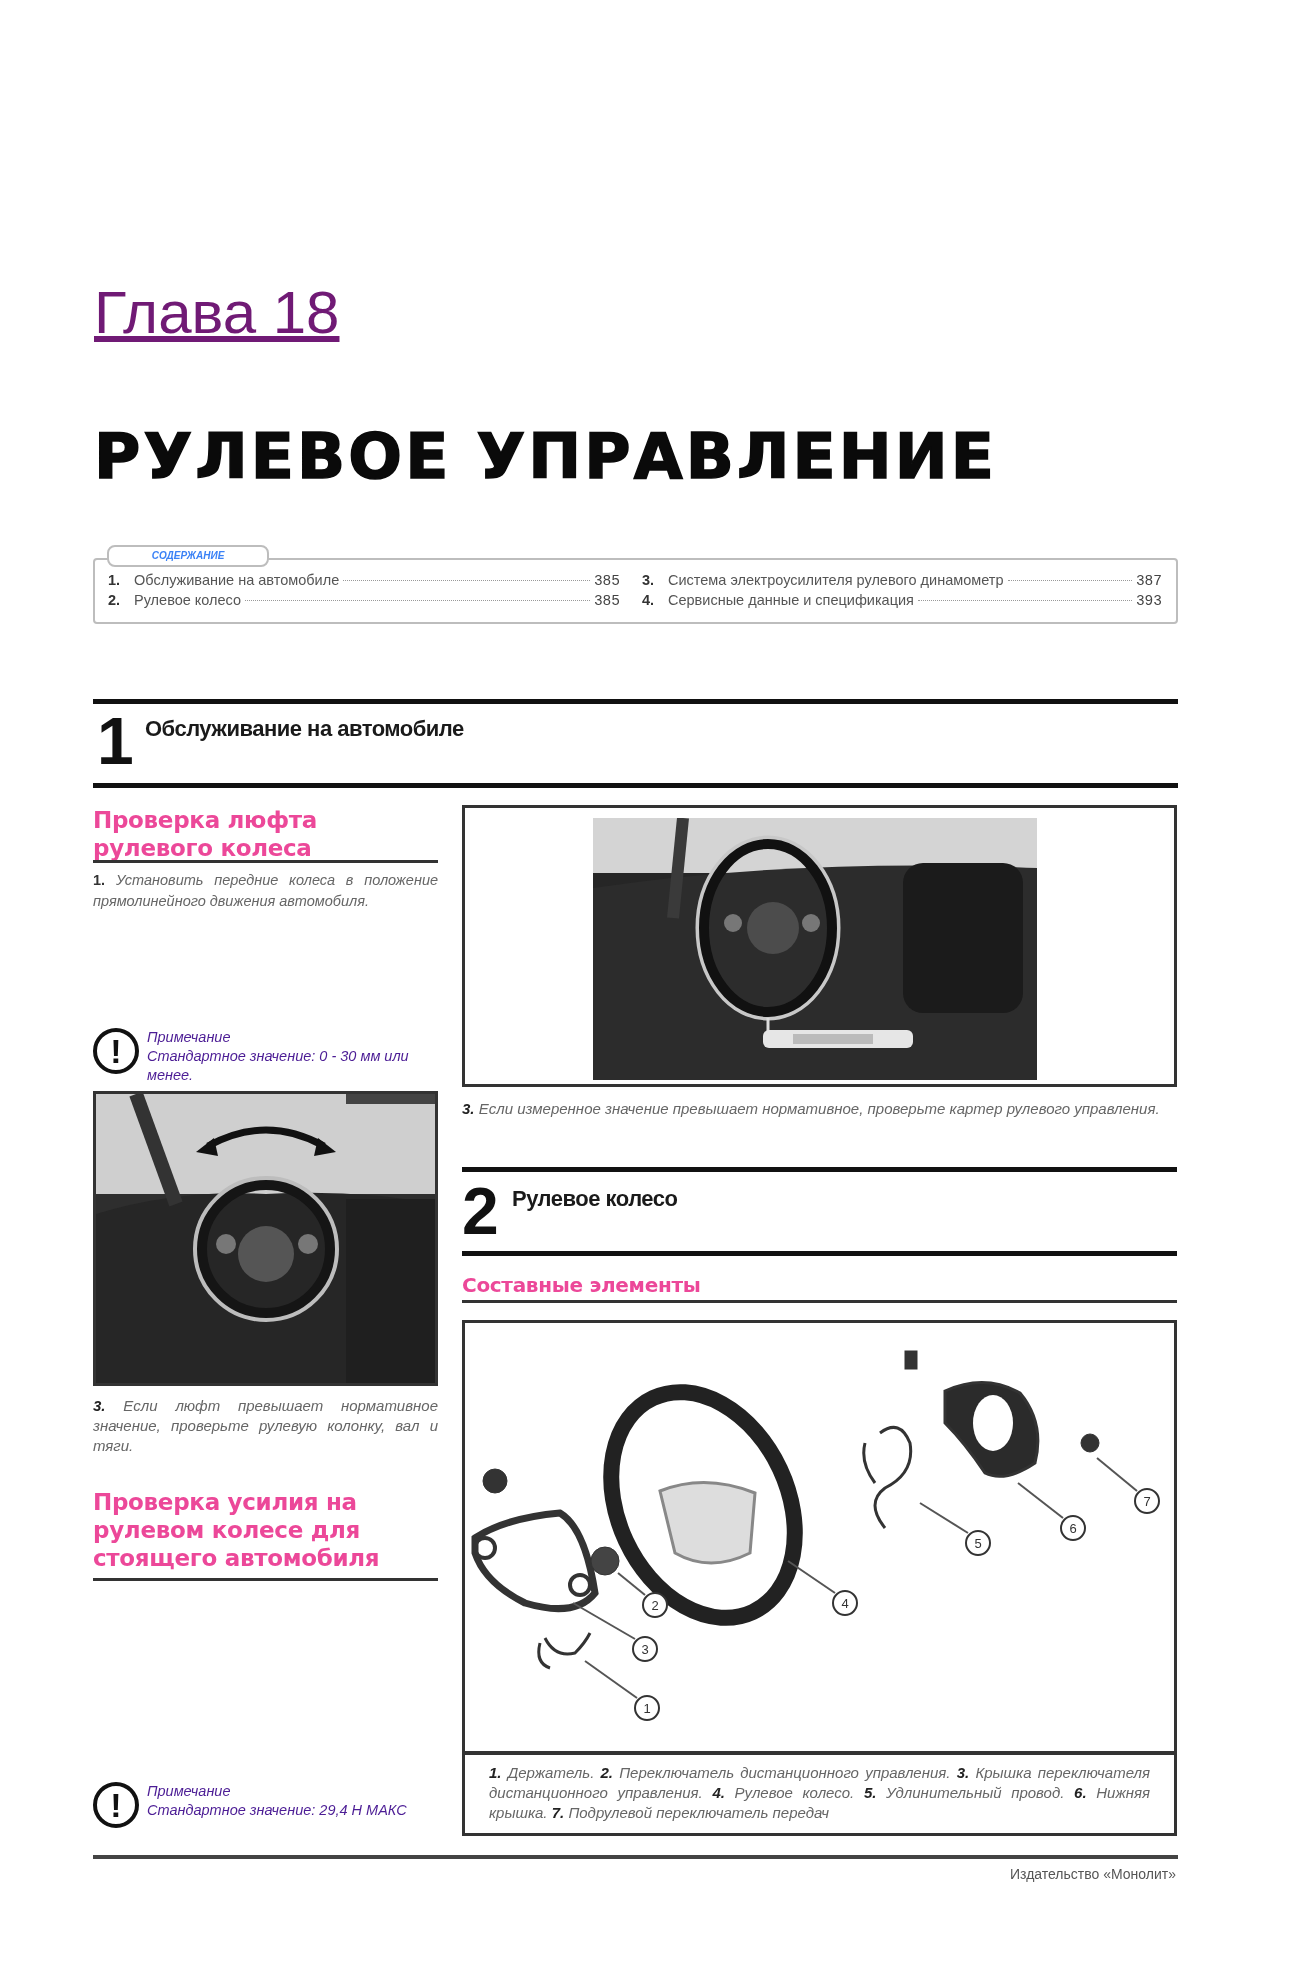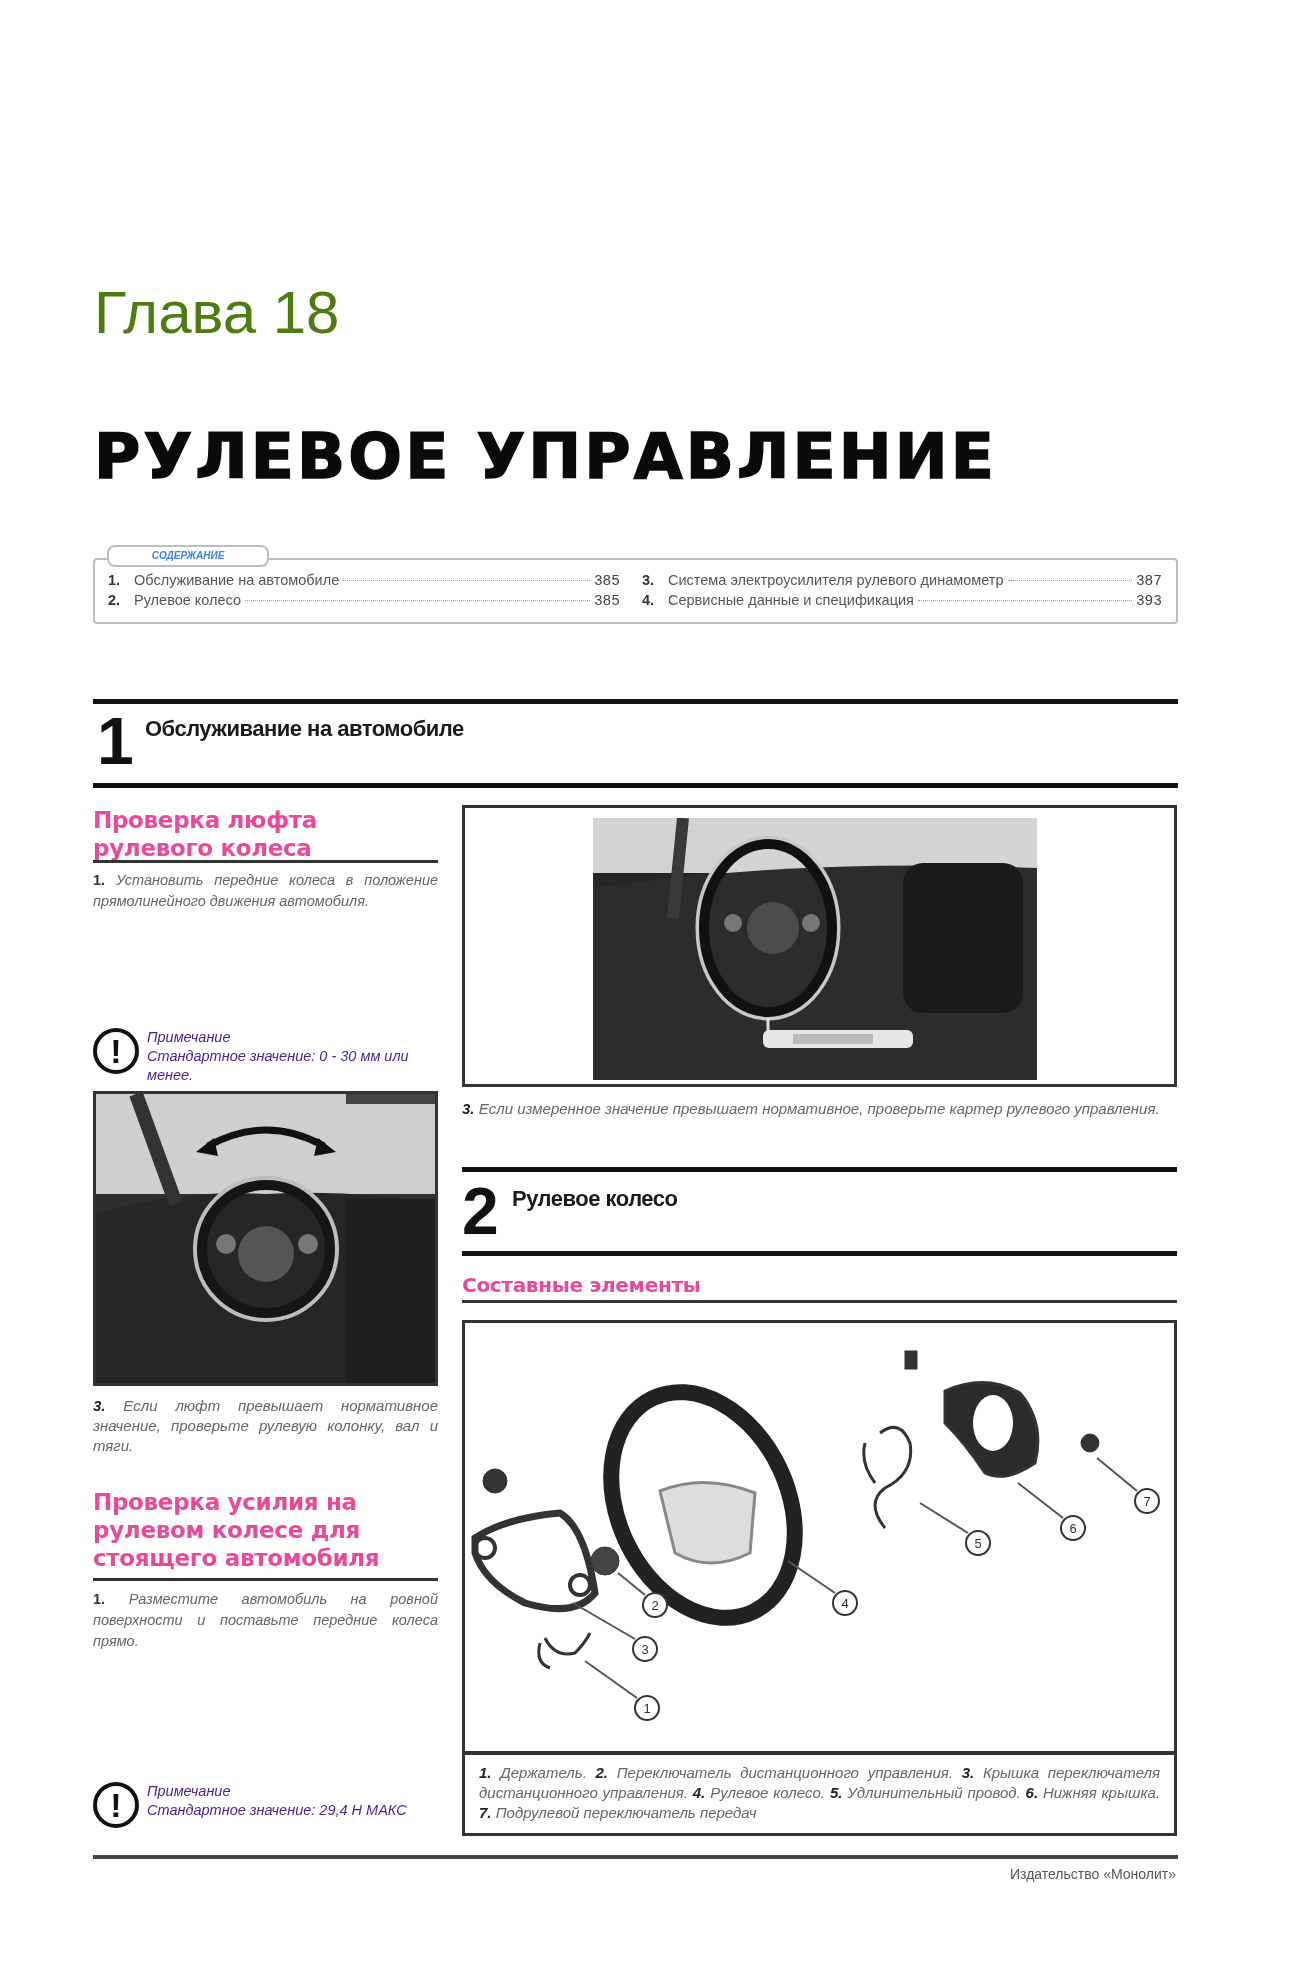--- a/index.html
+++ b/index.html
@@ -1,19 +1,19 @@
 <!DOCTYPE html>
 <html><head>
 <meta charset="utf-8">
 <style>
   html, body { margin: 0; padding: 0; background: #ffffff; }
   body { width: 1300px; height: 1969px; position: relative; overflow: hidden; color: #111; font-family: "Liberation Sans", sans-serif; }
   .abs { position: absolute; }
 
-  .chapter-label { left: 94px; top: 278px; font-size: 60px; font-weight: 400; color: #4d7c0f; letter-spacing: 0px; }
+  .chapter-label { left: 94px; top: 278px; font-size: 60px; font-weight: 400; color: #701a75; letter-spacing: 0px; text-decoration: underline; }
   .chapter-title { left: 94px; top: 420px; font-size: 62px; font-weight: 900; color: #0a0a0a; letter-spacing: 3px; font-family: "DejaVu Sans", sans-serif; transform: scaleX(1.02); transform-origin: left; -webkit-text-stroke: 1.5px #0a0a0a; }
 
   .toc-box { left: 93px; top: 558px; width: 1085px; height: 66px; border: 2px solid #bdbdbd; border-radius: 4px; box-sizing: border-box; }
   .toc-tab { left: 107px; top: 545px; width: 162px; height: 22px; border: 2px solid #bdbdbd; border-radius: 8px; background: #fff; box-sizing: border-box; font-size: 10px; font-weight: 700; font-style: italic; text-transform: uppercase; text-align: center; line-height: 18px; color: #3b82f6; }
   .toc-row { font-size: 14.5px; color: #555; display: flex; align-items: baseline; white-space: nowrap; }
   .toc-row .num { font-weight: 700; color: #333; width: 26px; }
   .toc-row .dots { flex: 1; border-bottom: 1px dotted #999; margin: 0 4px; transform: translateY(-4px); }
   .toc-row .pg { color: #444; font-family: Liberation Mono, monospace; }
 
   .rule { background: #111; height: 5px; }
@@ -120,21 +120,20 @@
 </div>
 
 <div class="abs sub-h" style="left:93px; top:1488px; width:345px;">
   <div>Проверка усилия на</div>
   <div>рулевом колесе для</div>
   <div>стоящего автомобиля</div>
 </div>
 <div class="abs rule-thin" style="left:93px; top:1578px; width:345px;"></div>
 
 <div class="abs body-text" style="left:93px; top:1589px; width:345px;">
-  <div><b>1.</b> <span>Разместите автомобиль на ровной поверхности и поставьте передние колеса прямо.</span></div>
 </div>
 
 <div class="abs note" style="left:93px; top:1782px; width:345px;">
   <div class="note-icon">!</div>
   <div class="note-text">
     <div>Примечание</div>
     <div>Стандартное значение: 29,4 Н МАКС</div>
   </div>
 </div>
 
@@ -230,21 +229,21 @@
           <text x="608" y="210">6</text>
         </g>
       <g>
           <circle cx="682" cy="178" r="12" fill="#fff" stroke="#333" stroke-width="2"></circle>
           <text x="682" y="183">7</text>
         </g>
     </g>
   </svg>
 </div>
 
-<div class="abs frame" style="left:462px; top:1752px; width:715px; height:84px; padding:8px 14px; font-size:14.5px;">
+<div class="abs frame" style="left:462px; top:1752px; width:715px; height:84px; padding:8px 24px; font-size:14.5px;">
   <div class="caption" style="text-align:justify;">
     <b>1.</b> <span>Держатель.</span>
     <b>2.</b> <span>Переключатель дистанционного управления.</span>
     <b>3.</b> <span>Крышка переключателя дистанционного управления.</span>
     <b>4.</b> <span>Рулевое колесо.</span>
     <b>5.</b> <span>Удлинительный провод.</span>
     <b>6.</b> <span>Нижняя крышка.</span>
     <b>7.</b> <span>Подрулевой переключатель передач</span>
   </div>
 </div>

